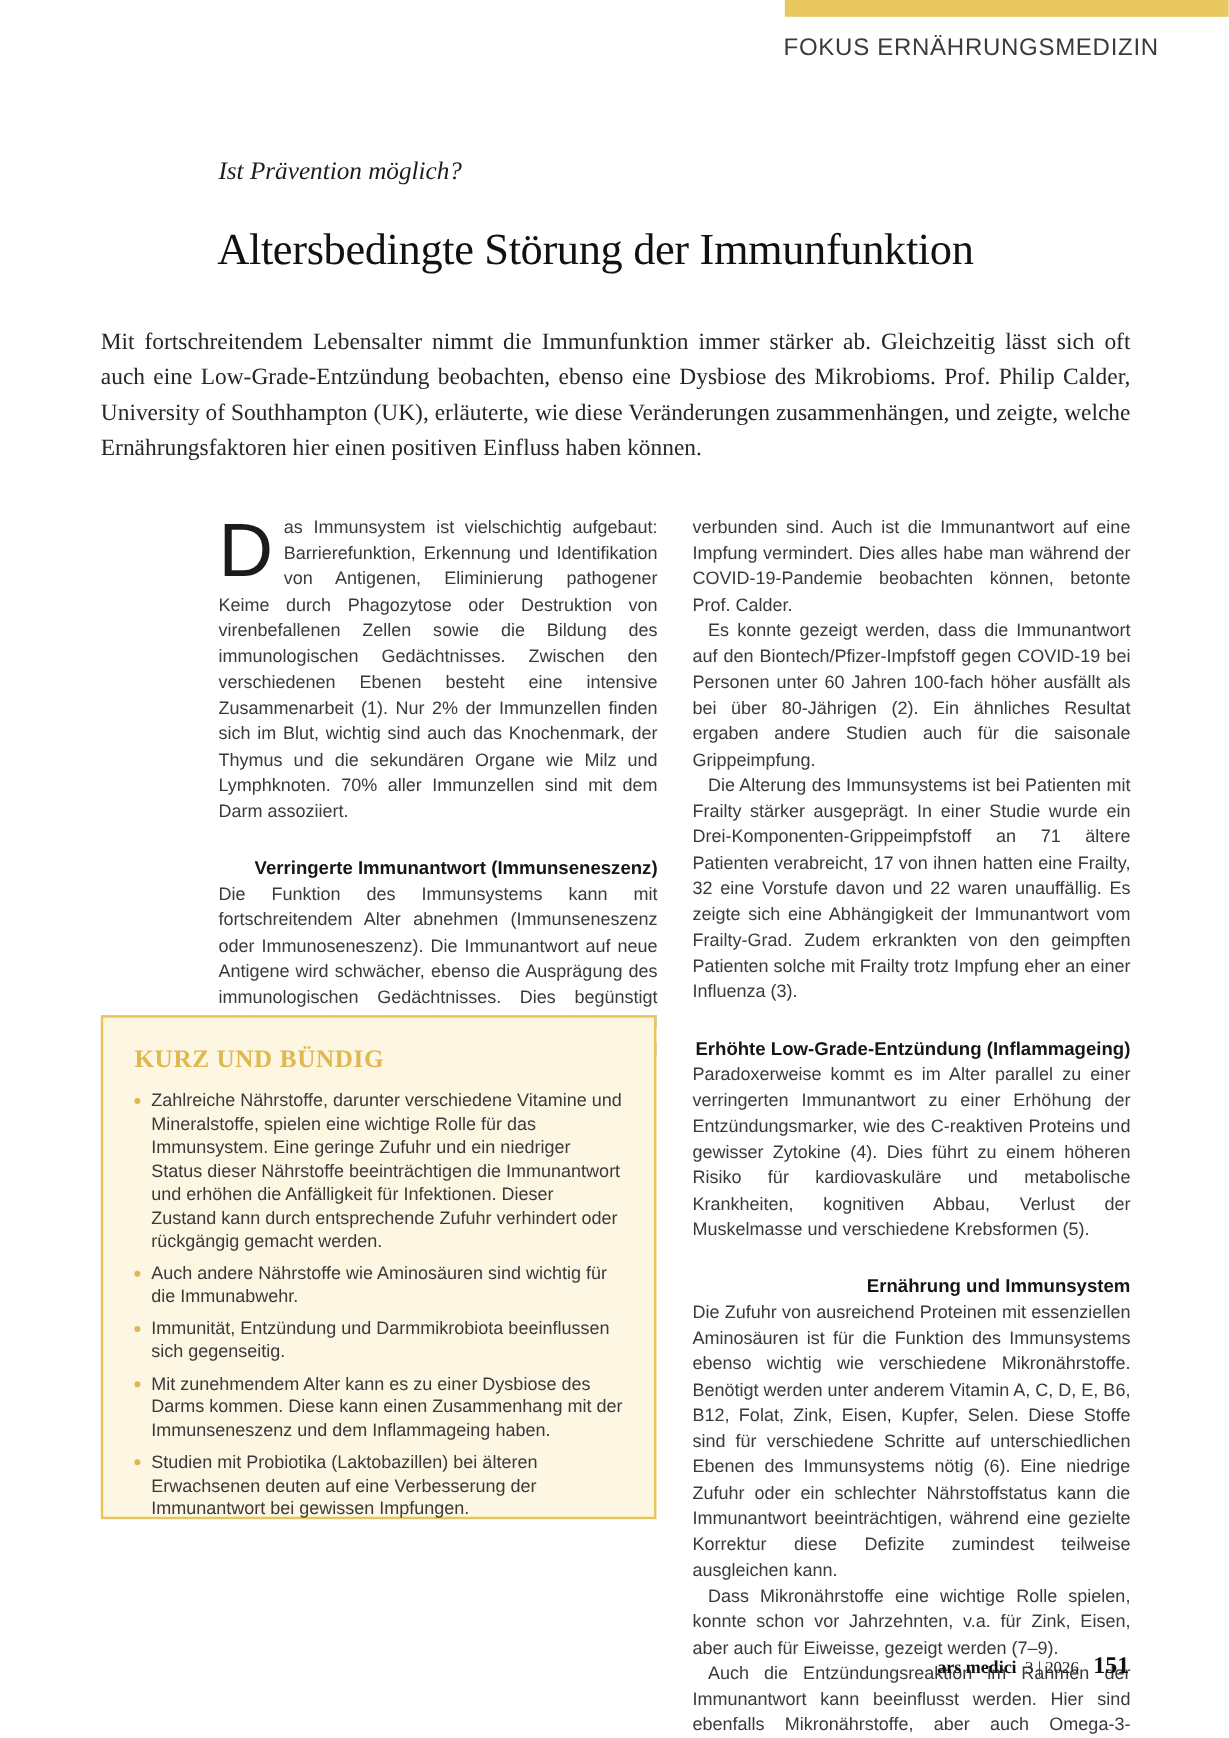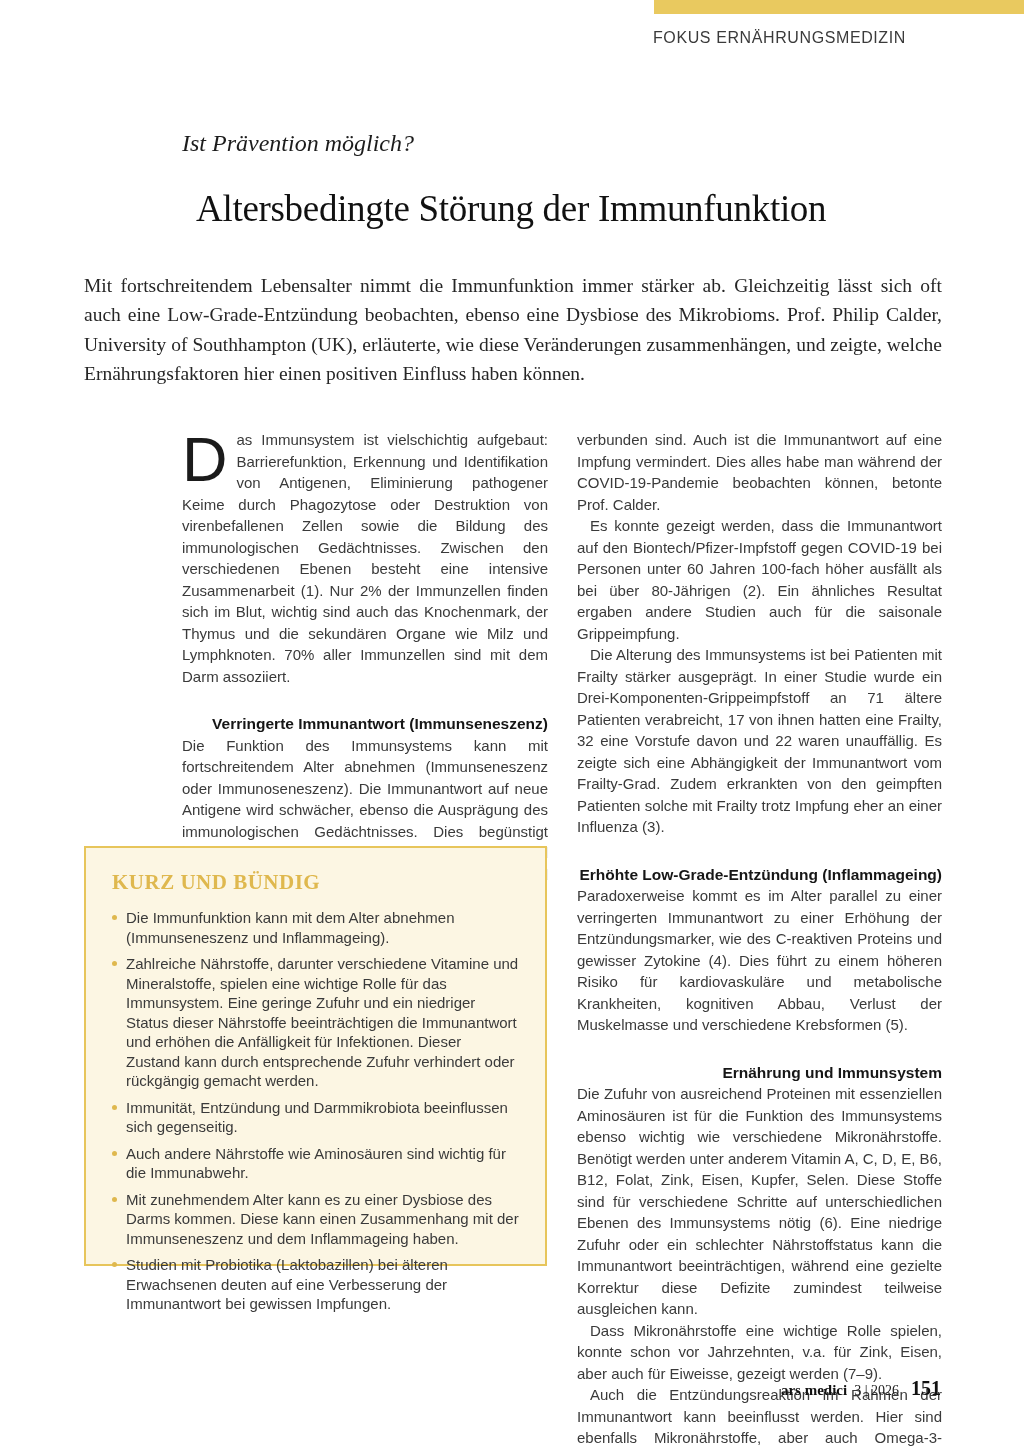--- a/index.html
+++ b/index.html
@@ -5,28 +5,28 @@
   html,body{margin:0;padding:0;}
   body{
     width:1024px;height:1448px;position:relative;background:#ffffff;
     font-family:"Liberation Sans",sans-serif;color:#3a3a3a;overflow:hidden;
   }
   .topbar{
     position:absolute;left:654px;top:0;width:370px;height:14px;background:#e9c95f;
   }
   .header-label{
     position:absolute;left:653px;top:29px;width:300px;
-    font-size:16px;letter-spacing:0.6px;color:#3b3b3b;font-weight:400;white-space:nowrap;
+    font-size:20px;letter-spacing:0.6px;color:#3b3b3b;font-weight:400;white-space:nowrap;
   }
   .kicker{
     position:absolute;left:182px;top:130px;
-    font-family:"Liberation Serif",serif;font-style:italic;font-size:24px;color:#1c1c1c;
+    font-family:"Liberation Serif",serif;font-style:italic;font-size:21px;color:#1c1c1c;
   }
   .title{
-    position:absolute;left:196px;top:162px;width:780px;
+    position:absolute;left:181px;top:162px;width:780px;
     font-family:"Liberation Serif",serif;font-size:37px;font-weight:400;color:#111;
     letter-spacing:-0.3px;white-space:nowrap;
   }
   .lead{
     position:absolute;left:84px;top:251px;width:858px;
     font-family:Liberation Serif, serif;font-size:19.5px;line-height:29.5px;
     color:#262626;text-align:justify;
   }
   .col{position:absolute;top:429px;font-size:15px;line-height:21.5px;text-align:justify;color:#3a3a3a;}
   .col-left{left:182px;width:366px;}
@@ -89,33 +89,29 @@
   <p>Die Zufuhr von ausreichend Proteinen mit essenziellen Aminosäuren ist für die Funktion des Immunsystems ebenso wichtig wie verschiedene Mikronährstoffe. Benötigt werden unter anderem Vitamin A, C, D, E, B6, B12, Folat, Zink, Eisen, Kupfer, Selen. Diese Stoffe sind für verschiedene Schritte auf unterschiedlichen Ebenen des Immunsystems nötig (6). Eine niedrige Zufuhr oder ein schlechter Nährstoffstatus kann die Immunantwort beeinträchtigen, während eine gezielte Korrektur diese Defizite zumindest teilweise ausgleichen kann.</p>
   <p class="indent">Dass Mikronährstoffe eine wichtige Rolle spielen, konnte schon vor Jahrzehnten, v.a. für Zink, Eisen, aber auch für Eiweisse, gezeigt werden (7–9).</p>
   <p class="indent">Auch die Entzündungsreaktion im Rahmen der Immunantwort kann beeinflusst werden. Hier sind ebenfalls Mikronährstoffe, aber auch Omega-3-Fettsäuren und Polyphenole wichtig. Eine kürzlich publizierte Studie konnte die Rolle der</p>
 </div>
 
 <aside class="kb-box">
   <h2 class="kb-title">KURZ UND BÜNDIG</h2>
   <ul class="kb-list">
     <li class="kb-item">
         <span class="kb-dot"></span>
-        <span>Die Immunfunktion kann mit dem Alter abnehmen (Immunseneszenz und Inflammageing).</span>
-      </li>
-    <li class="kb-item">
-        <span class="kb-dot"></span>
         <span>Zahlreiche Nährstoffe, darunter verschiedene Vitamine und Mineralstoffe, spielen eine wichtige Rolle für das Immunsystem. Eine geringe Zufuhr und ein niedriger Status dieser Nährstoffe beeinträchtigen die Immunantwort und erhöhen die Anfälligkeit für Infektionen. Dieser Zustand kann durch entsprechende Zufuhr verhindert oder rückgängig gemacht werden.</span>
       </li>
     <li class="kb-item">
         <span class="kb-dot"></span>
-        <span>Immunität, Entzündung und Darmmikrobiota beeinflussen sich gegenseitig.</span>
+        <span>Auch andere Nährstoffe wie Aminosäuren sind wichtig für die Immunabwehr.</span>
       </li>
     <li class="kb-item">
         <span class="kb-dot"></span>
-        <span>Auch andere Nährstoffe wie Aminosäuren sind wichtig für die Immunabwehr.</span>
+        <span>Immunität, Entzündung und Darmmikrobiota beeinflussen sich gegenseitig.</span>
       </li>
     <li class="kb-item">
         <span class="kb-dot"></span>
         <span>Mit zunehmendem Alter kann es zu einer Dysbiose des Darms kommen. Diese kann einen Zusammenhang mit der Immunseneszenz und dem Inflammageing haben.</span>
       </li>
     <li class="kb-item">
         <span class="kb-dot"></span>
         <span>Studien mit Probiotika (Laktobazillen) bei älteren Erwachsenen deuten auf eine Verbesserung der Immunantwort bei gewissen Impfungen.</span>
       </li>
   </ul>

